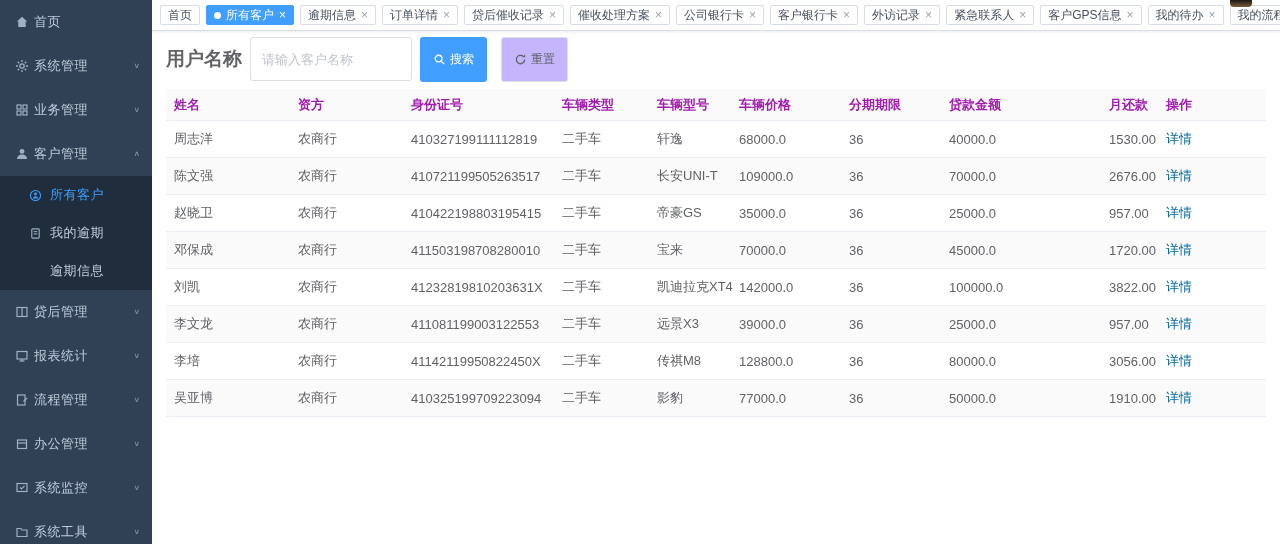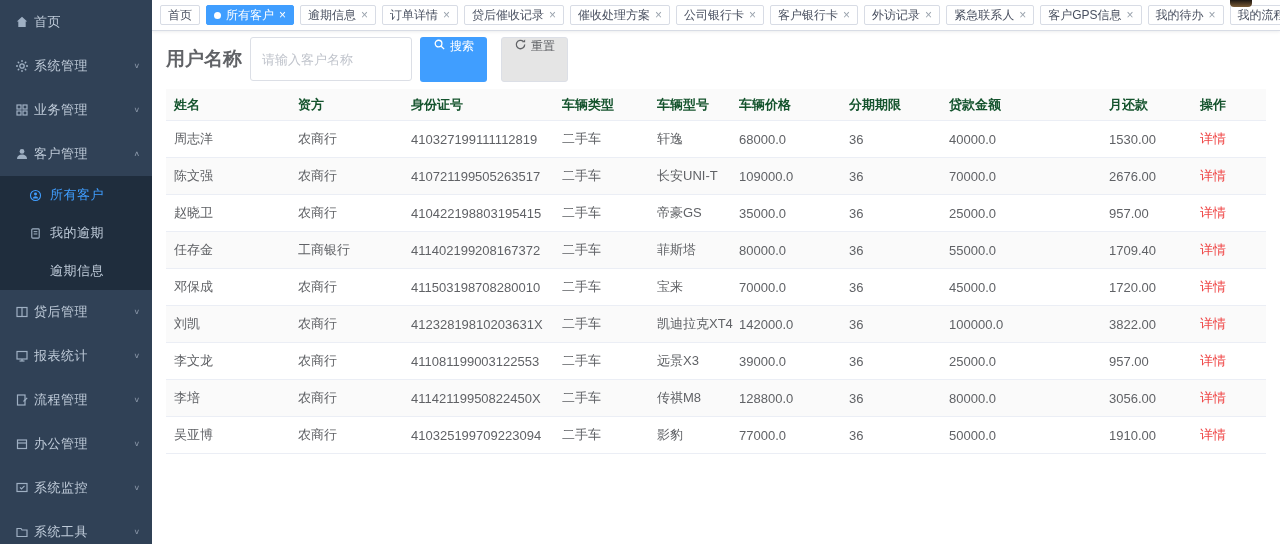--- a/index.html
+++ b/index.html
@@ -31,35 +31,35 @@
   .x{margin-left:5px;font-size:12px;color:#9aa3ad;line-height:1}
   .tab.active .x{color:#fff}
   .avatar-frag{position:absolute;top:0;right:28px;width:22px;height:7px;border-radius:0 0 4px 4px;
     background:linear-gradient(#1d1712,#7a5b35)}
   
   .search-row{display:flex;align-items:center;margin:14px 14px 0;height:28px}
   .search-label{font-size:19px;font-weight:bold;color:#606266;margin-right:8px}
   .search-input{width:138px;height:26px;border:1px solid #dcdfe6;border-radius:3px;padding:8px 11px;font-size:13px;
     color:#606266;outline:none;font-family:inherit}
   .search-input::placeholder{color:#c0c4cc}
-  .btn{height:45px;box-sizing:border-box;border-radius:3px;font-size:12px;display:inline-flex;
+  .btn{height:45px;box-sizing:border-box;border-radius:3px;font-size:12px;display:inline-flex;align-items:center;
     padding:0 12px;cursor:pointer;border:1px solid transparent;font-family:Liberation Serif, serif}
   .btn svg{margin-right:4px}
   .btn-primary{background:#409eff;color:#fff;margin-left:8px}
-  .btn-plain{background:#e5e5e5;border-color:#dcdfe6;color:#606266;margin-left:14px}
+  .btn-plain{background:#c4b5fd;border-color:#dcdfe6;color:#606266;margin-left:14px}
   
   .table-wrap{margin:16px 14px 0}
   table{width:1100px;border-collapse:collapse;table-layout:fixed;font-size:13px}
-  th{height:29px;font-weight:bold;color:#14532d;background:#fafafa;border-bottom:1px solid #ebeef5;white-space:nowrap;overflow:hidden}
+  th{height:29px;font-weight:bold;color:#a21caf;background:#fafafa;border-bottom:1px solid #ebeef5;white-space:nowrap;overflow:hidden}
   td{height:34px;border-bottom:1px solid #ebeef5;color:#606266;white-space:nowrap;overflow:hidden}
   tbody tr:nth-child(even){background:#fafafa}
   th.al,td.al{text-align:left;padding-left:8px}
   th.ac,td.ac{text-align:left;padding:0}
-  th.ar,td.ar{text-align:center;padding-right:6px}
-  .detail-link{color:#ef4444;cursor:pointer;text-decoration:none}
+  th.ar,td.ar{text-align:left;padding-right:6px}
+  .detail-link{color:#0369a1;cursor:pointer;text-decoration:none}
 </style>
 </head>
 <body>
 
 <div class="sidebar" id="sidebar">
     <div class="s-item">
       <span class="s-icon">
         <svg width="14" height="14" viewBox="0 0 14 14">
           <path d="M7 1.8 1.8 6.5h1.5v5.5h7.4V6.5h1.5L7 1.8z" fill="currentColor"></path>
         </svg>
@@ -340,32 +340,20 @@
             <td class="al">410422198803195415</td>
             <td class="al">二手车</td>
             <td class="al">帝豪GS</td>
             <td class="ac">35000.0</td>
             <td class="ac">36</td>
             <td class="ac">25000.0</td>
             <td class="ac">957.00</td>
             <td class="ar"><a class="detail-link">详情</a></td>
           </tr>
           <tr>
-            <td class="al">任存金</td>
-            <td class="al">工商银行</td>
-            <td class="al">411402199208167372</td>
-            <td class="al">二手车</td>
-            <td class="al">菲斯塔</td>
-            <td class="ac">80000.0</td>
-            <td class="ac">36</td>
-            <td class="ac">55000.0</td>
-            <td class="ac">1709.40</td>
-            <td class="ar"><a class="detail-link">详情</a></td>
-          </tr>
-          <tr>
             <td class="al">邓保成</td>
             <td class="al">农商行</td>
             <td class="al">411503198708280010</td>
             <td class="al">二手车</td>
             <td class="al">宝来</td>
             <td class="ac">70000.0</td>
             <td class="ac">36</td>
             <td class="ac">45000.0</td>
             <td class="ac">1720.00</td>
             <td class="ar"><a class="detail-link">详情</a></td>

